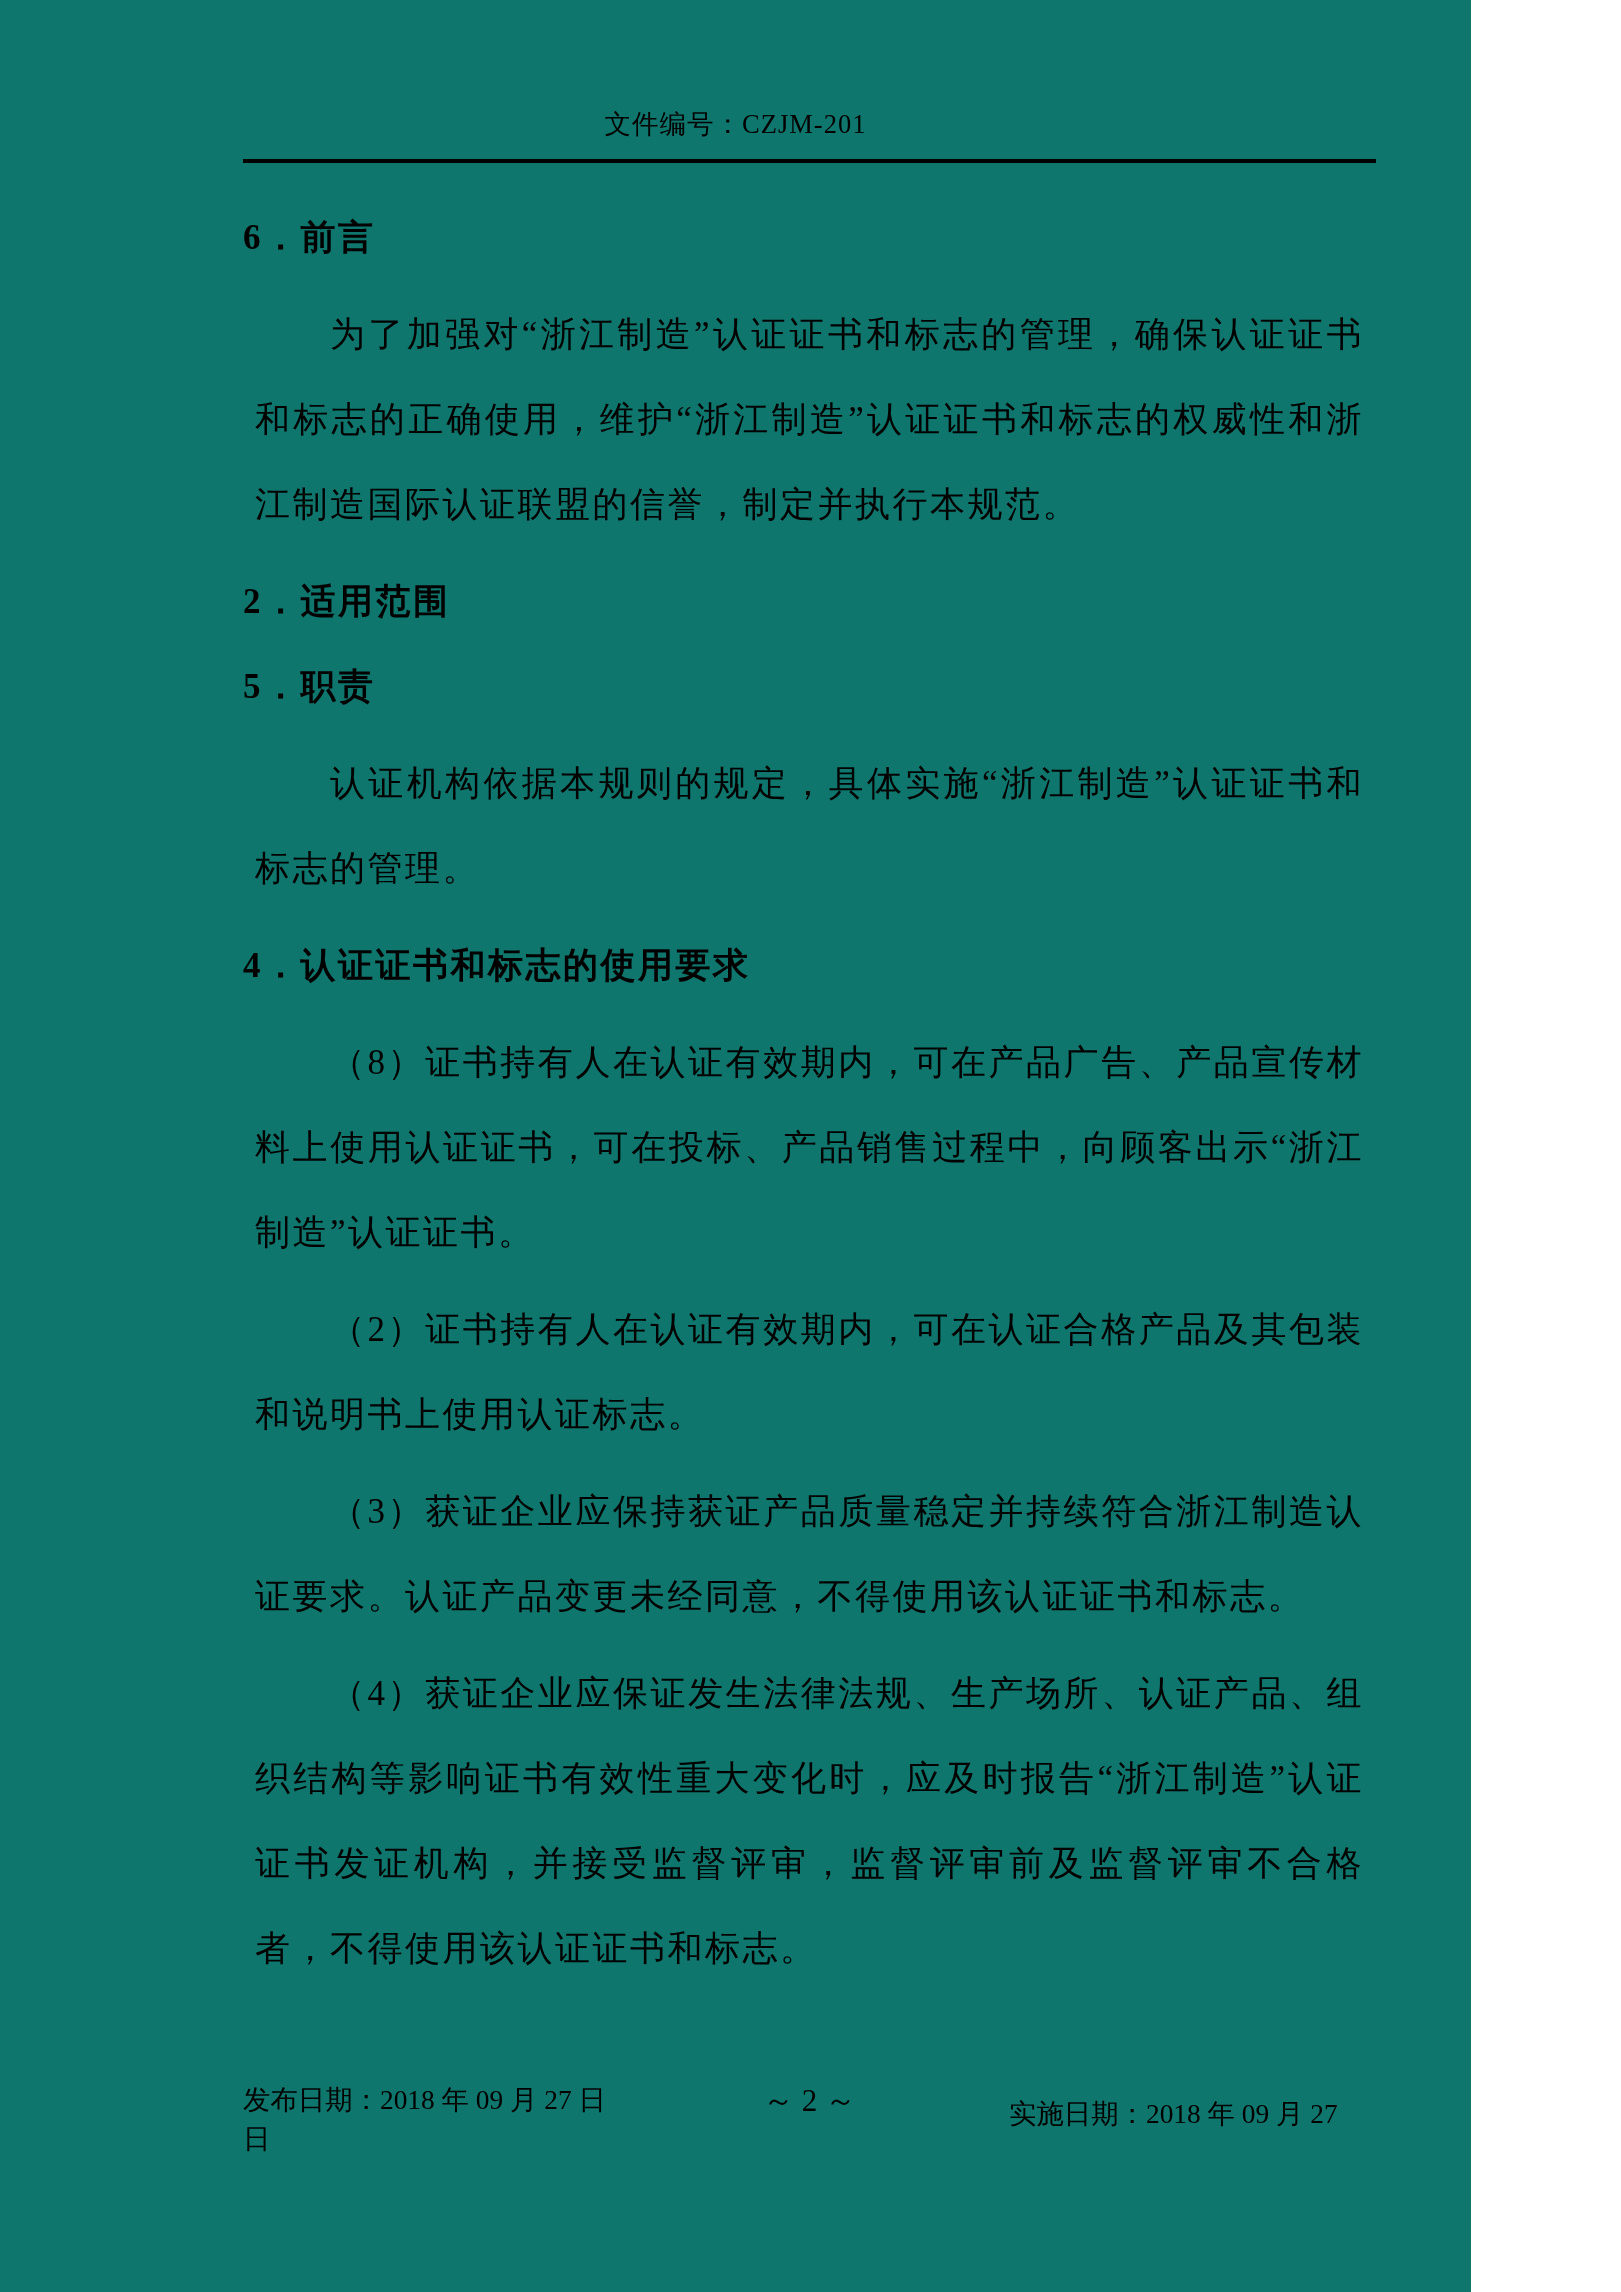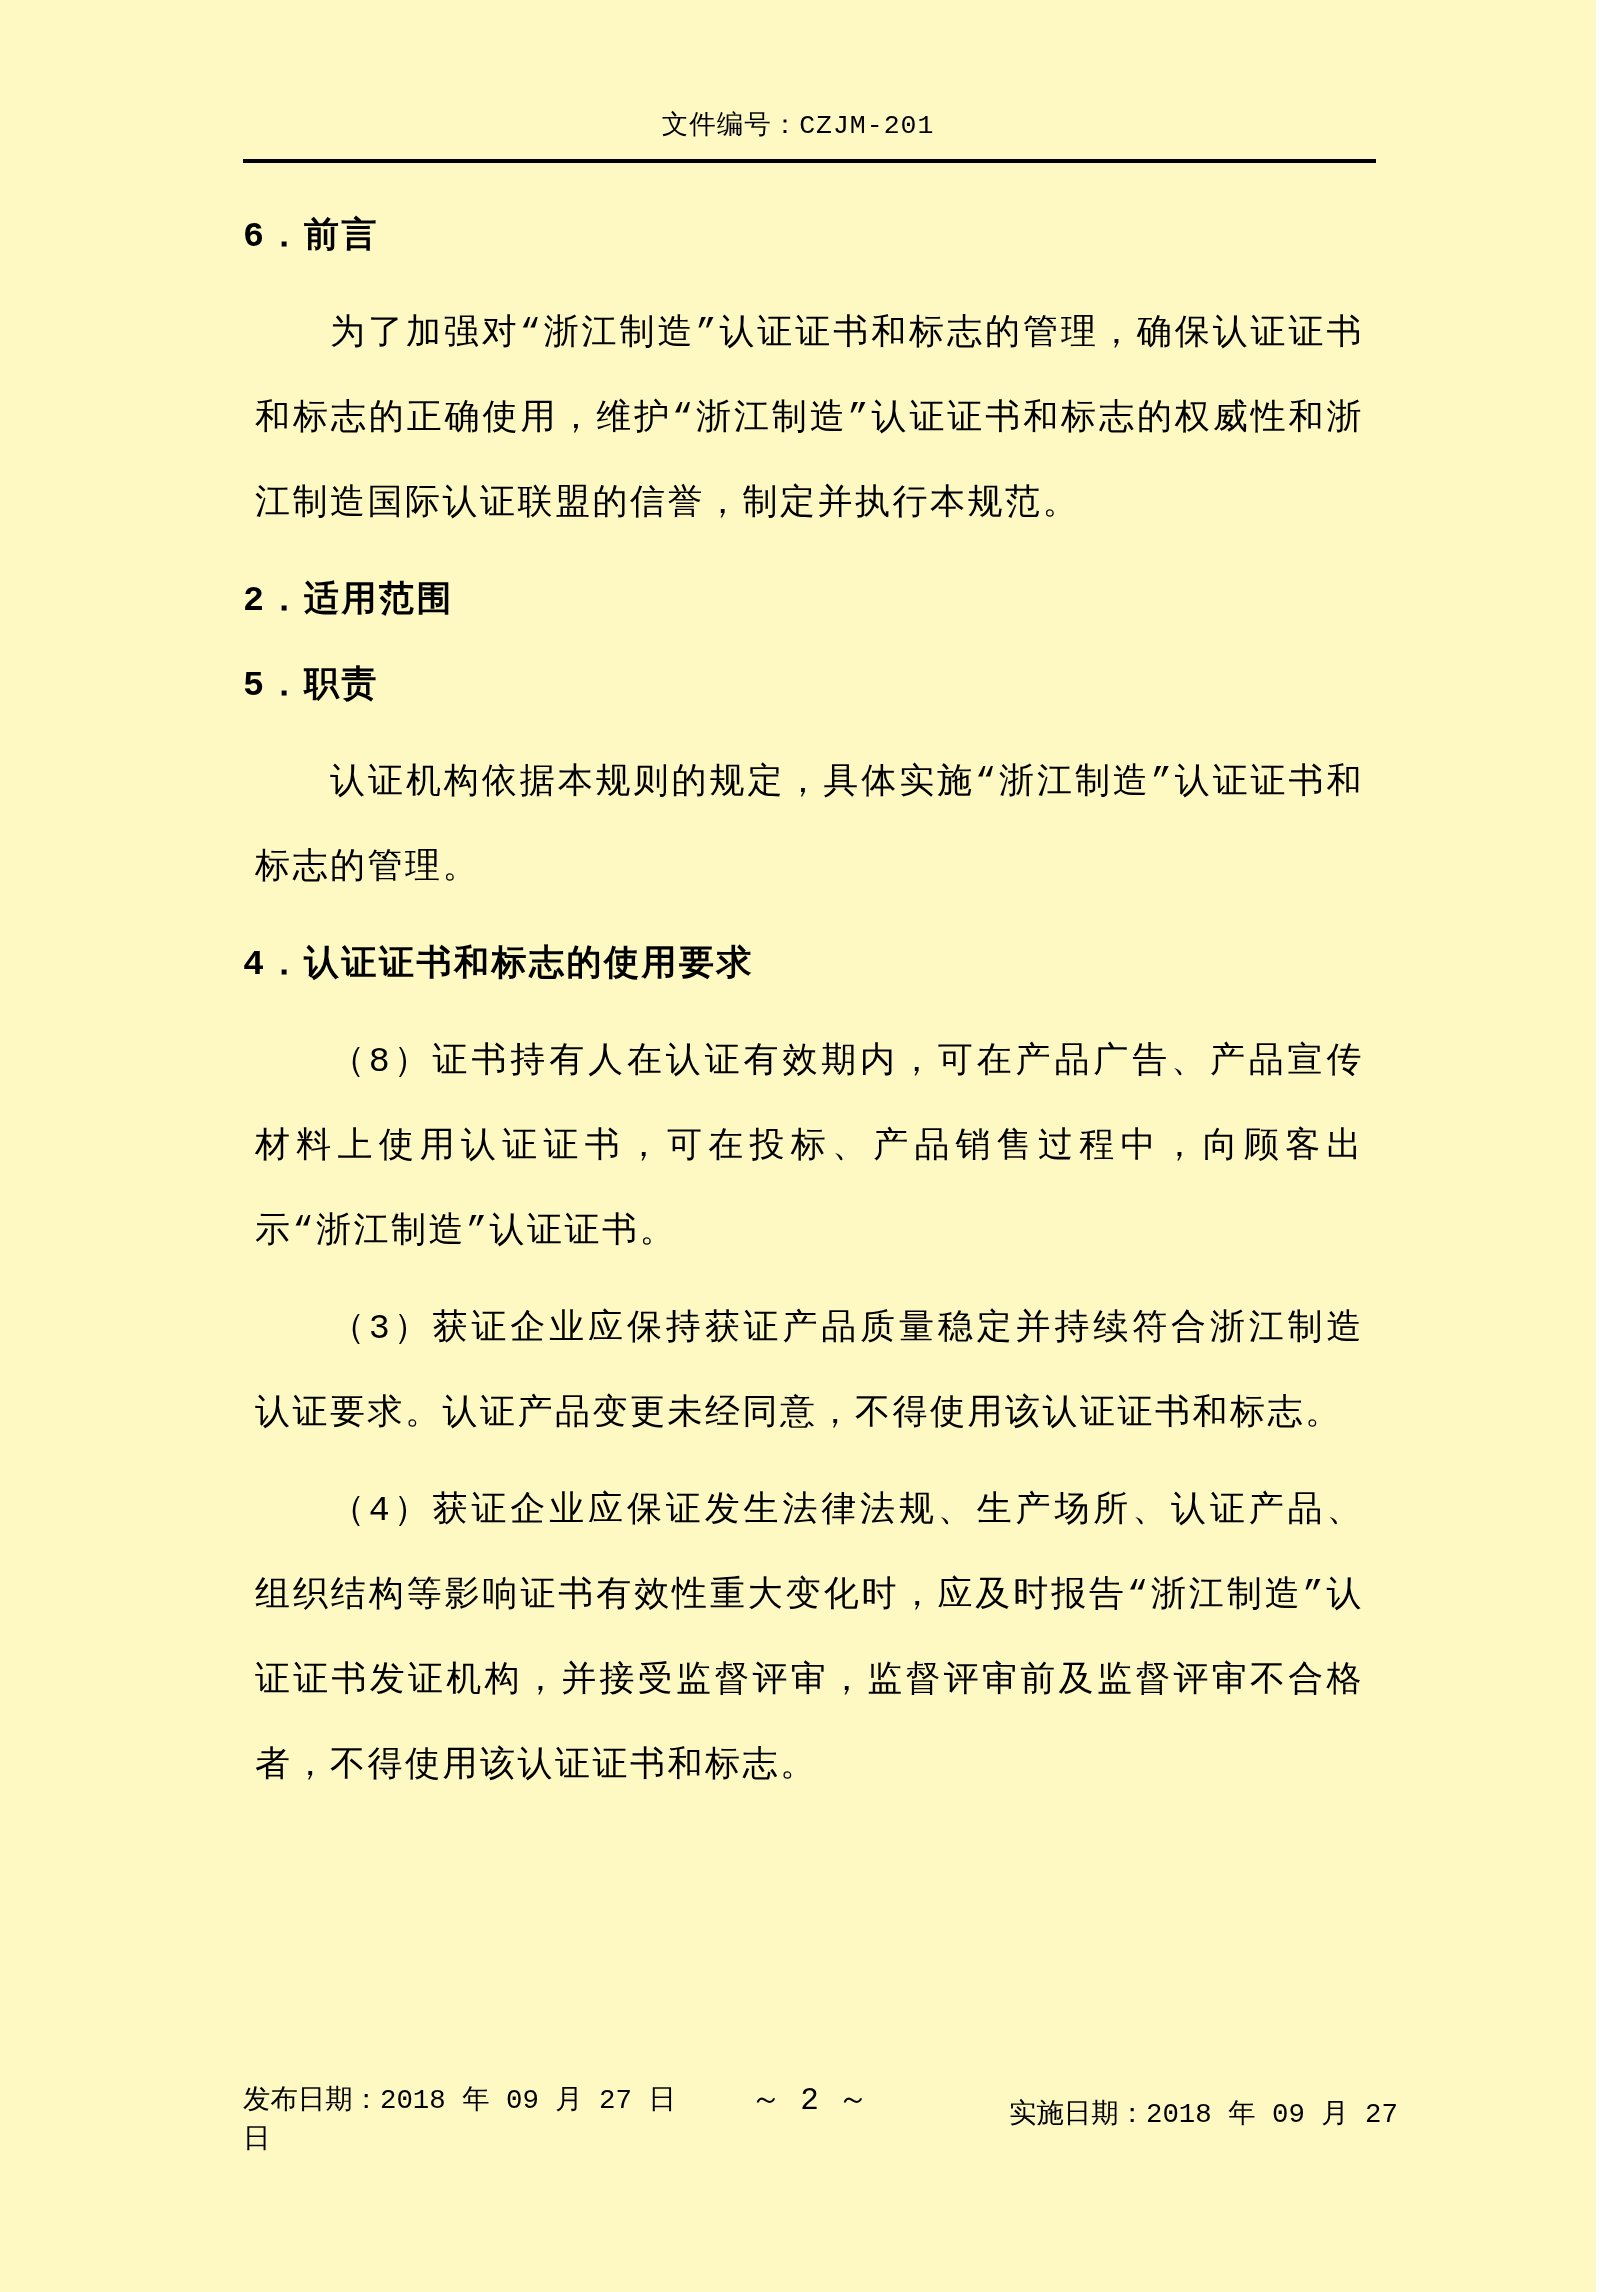--- a/index.html
+++ b/index.html
@@ -2,25 +2,25 @@
 <html><head>
 <meta charset="utf-8">
 <style>
   html, body {
     margin: 0;
     padding: 0;
     background: #ffffff;
   }
   .page {
     position: relative;
-    width: 1596px;
+    width: 1471px;
     height: 2293px;
-    background: #fef9c3;
+    background: #0f766e;
     color: #000000;
-    font-family: Liberation Mono, monospace;
+    font-family: Liberation Serif, serif;
     overflow: hidden;
   }
   .doc-header {
     position: absolute;
     top: 106px;
     left: 0;
     width: 100%;
     text-align: center;
     font-size: 26.5px;
     letter-spacing: 1px;
@@ -108,20 +108,21 @@
     <h2 class="section-heading">6．前言</h2>
     <p class="body-para">为了加强对“浙江制造”认证证书和标志的管理，确保认证证书和标志的正确使用，维护“浙江制造”认证证书和标志的权威性和浙江制造国际认证联盟的信誉，制定并执行本规范。</p>
 
     <h2 class="section-heading">2．适用范围</h2>
 
     <h2 class="section-heading">5．职责</h2>
     <p class="body-para">认证机构依据本规则的规定，具体实施“浙江制造”认证证书和标志的管理。</p>
 
     <h2 class="section-heading">4．认证证书和标志的使用要求</h2>
     <p class="body-para">（8）证书持有人在认证有效期内，可在产品广告、产品宣传材料上使用认证证书，可在投标、产品销售过程中，向顾客出示“浙江制造”认证证书。</p>
+    <p class="body-para">（2）证书持有人在认证有效期内，可在认证合格产品及其包装和说明书上使用认证标志。</p>
     <p class="body-para">（3）获证企业应保持获证产品质量稳定并持续符合浙江制造认证要求。认证产品变更未经同意，不得使用该认证证书和标志。</p>
     <p class="body-para">（4）获证企业应保证发生法律法规、生产场所、认证产品、组织结构等影响证书有效性重大变化时，应及时报告“浙江制造”认证证书发证机构，并接受监督评审，监督评审前及监督评审不合格者，不得使用该认证证书和标志。</p>
 
   </div>
 
   <div class="footer">
     <span class="footer-release">发布日期：2018 年 09 月 27 日</span>
     <span class="footer-page-num">～ 2 ～</span>
     <span class="footer-impl">实施日期：2018 年 09 月 27</span>
     <span class="footer-wrap">日</span>

